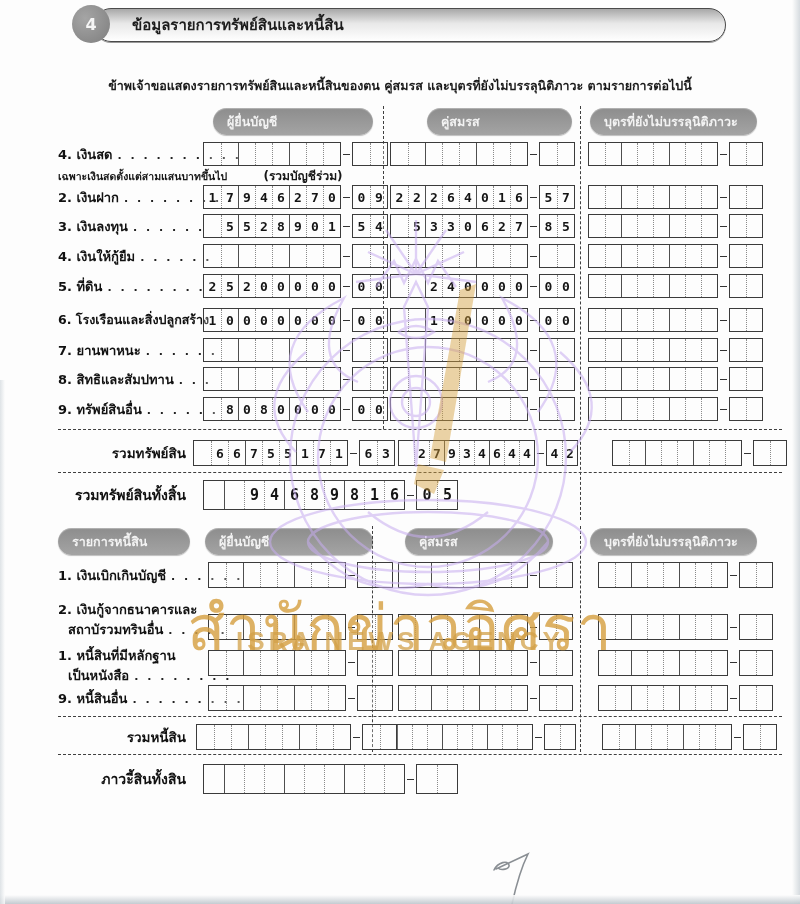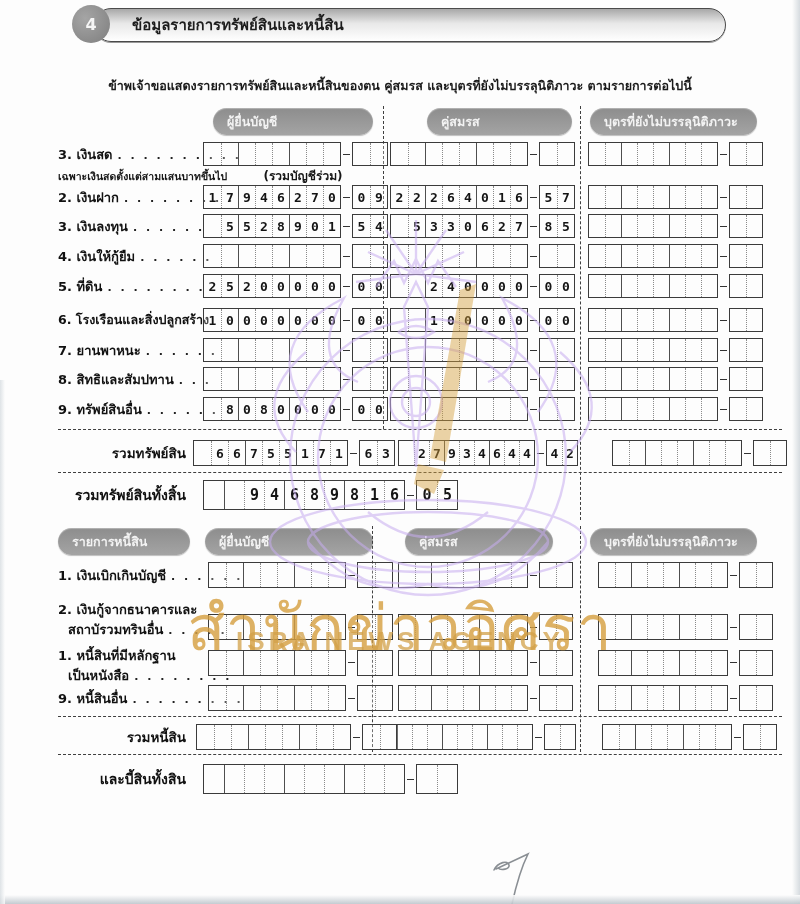--- a/index.html
+++ b/index.html
@@ -77,21 +77,21 @@
   <div class="intro">ข้าพเจ้าขอแสดงรายการทรัพย์สินและหนี้สินของตน คู่สมรส และบุตรที่ยังไม่บรรลุนิติภาวะ ตามรายการต่อไปนี้</div>
 
   <div class="pill" style="left:213px;top:108px;width:160px;">ผู้ยื่นบัญชี</div>
   <div class="pill" style="left:427px;top:108px;width:145px;">คู่สมรส</div>
   <div class="pill" style="left:590px;top:108px;width:167px;">บุตรที่ยังไม่บรรลุนิติภาวะ</div>
 
   <div class="vline" style="left:383px;top:106px;height:323px;"></div>
   <div class="vline" style="left:580px;top:106px;height:414px;"></div>
 
   <div class="row" style="top:141px;">
-    <div class="lbl"><span>3. เงินสด</span><span class="dots">. . . . . . . . . .</span></div>
+    <div class="lbl"><span>4. เงินสด</span><span class="dots">. . . . . . . . . .</span></div>
     <div class="af" style="left:203px;">
         <div class="cellbox">
           <div class="cell" style="width: 17px; height: 22px; font-size: 13px;"></div>
           <div class="cell" style="width: 17px; height: 22px; font-size: 13px;"></div>
           <div class="cell g" style="width: 17px; height: 22px; font-size: 13px;"></div>
           <div class="cell" style="width: 17px; height: 22px; font-size: 13px;"></div>
           <div class="cell" style="width: 17px; height: 22px; font-size: 13px;"></div>
           <div class="cell g" style="width: 17px; height: 22px; font-size: 13px;"></div>
           <div class="cell" style="width: 17px; height: 22px; font-size: 13px;"></div>
           <div class="cell" style="width: 17px; height: 22px; font-size: 13px;"></div>
@@ -953,21 +953,21 @@
         <div class="cellbox">
           <div class="cell" style="width: 16px; height: 24px; font-size: 13px;"></div>
           <div class="cell" style="width: 16px; height: 24px; font-size: 13px;"></div>
         </div>
       </div>
   </div>
 
   <div class="hline" style="top:754px;"></div>
 
   <div class="row" style="top:762px;height:34px;">
-    <div class="rlbl" style="width:128px;font-size:14px;">และบี้สินทั้งสิน</div>
+    <div class="rlbl" style="width:128px;font-size:14px;">ภาวะี้สินทั้งสิน</div>
     <div class="af" style="left:203px;">
         <div class="cellbox">
           <div class="cell" style="width: 20px; height: 28px; font-size: 15px;"></div>
           <div class="cell g" style="width: 20px; height: 28px; font-size: 15px;"></div>
           <div class="cell" style="width: 20px; height: 28px; font-size: 15px;"></div>
           <div class="cell" style="width: 20px; height: 28px; font-size: 15px;"></div>
           <div class="cell g" style="width: 20px; height: 28px; font-size: 15px;"></div>
           <div class="cell" style="width: 20px; height: 28px; font-size: 15px;"></div>
           <div class="cell" style="width: 20px; height: 28px; font-size: 15px;"></div>
           <div class="cell g" style="width: 20px; height: 28px; font-size: 15px;"></div>

